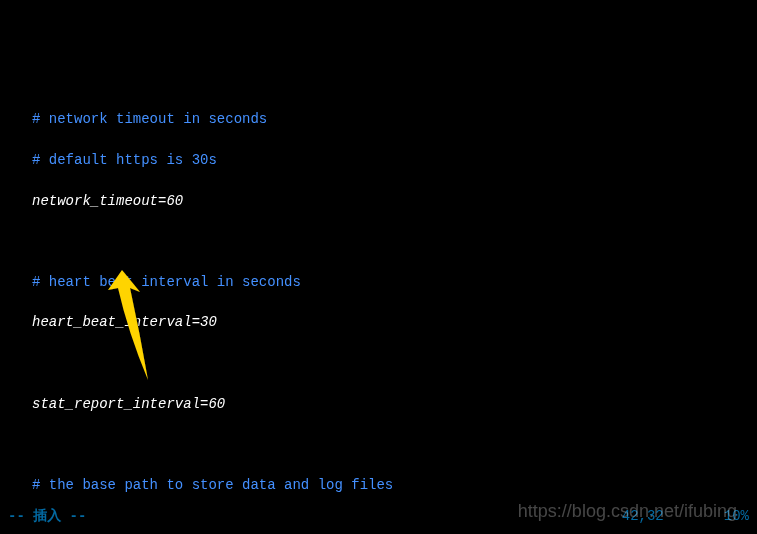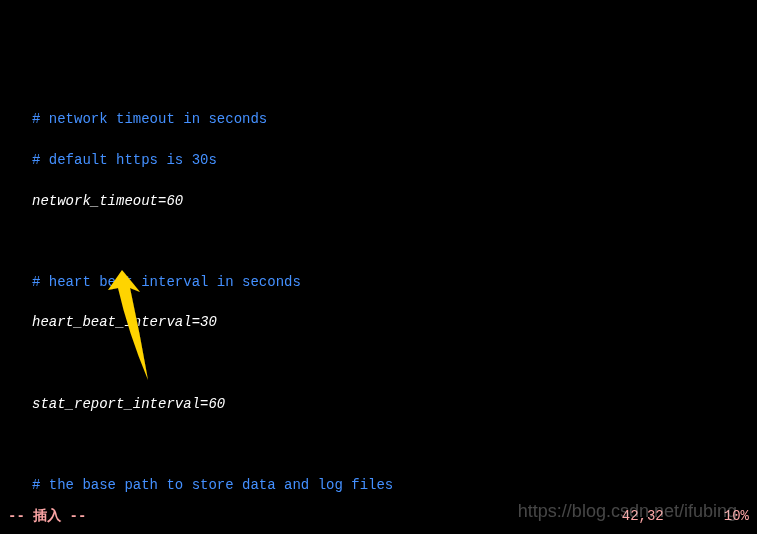--- a/index.html
+++ b/index.html
@@ -25,21 +25,21 @@
       height: 130px;
       pointer-events: none;
     }
     .status-bar {
       position: absolute;
       bottom: 8px;
       left: 8px;
       right: 8px;
       display: flex;
       justify-content: space-between;
-      color: #fca5a5;
+      color: #0369a1;
     }
     .status-left { font-weight: bold; }
     .status-right { display: flex; gap: 60px; margin-left: 36px; }
     .watermark {
       position: absolute;
       bottom: 10px;
       right: 20px;
       color: rgba(200,200,200,0.35);
       font-family: Liberation Sans, sans-serif;
       font-size: 18px;

